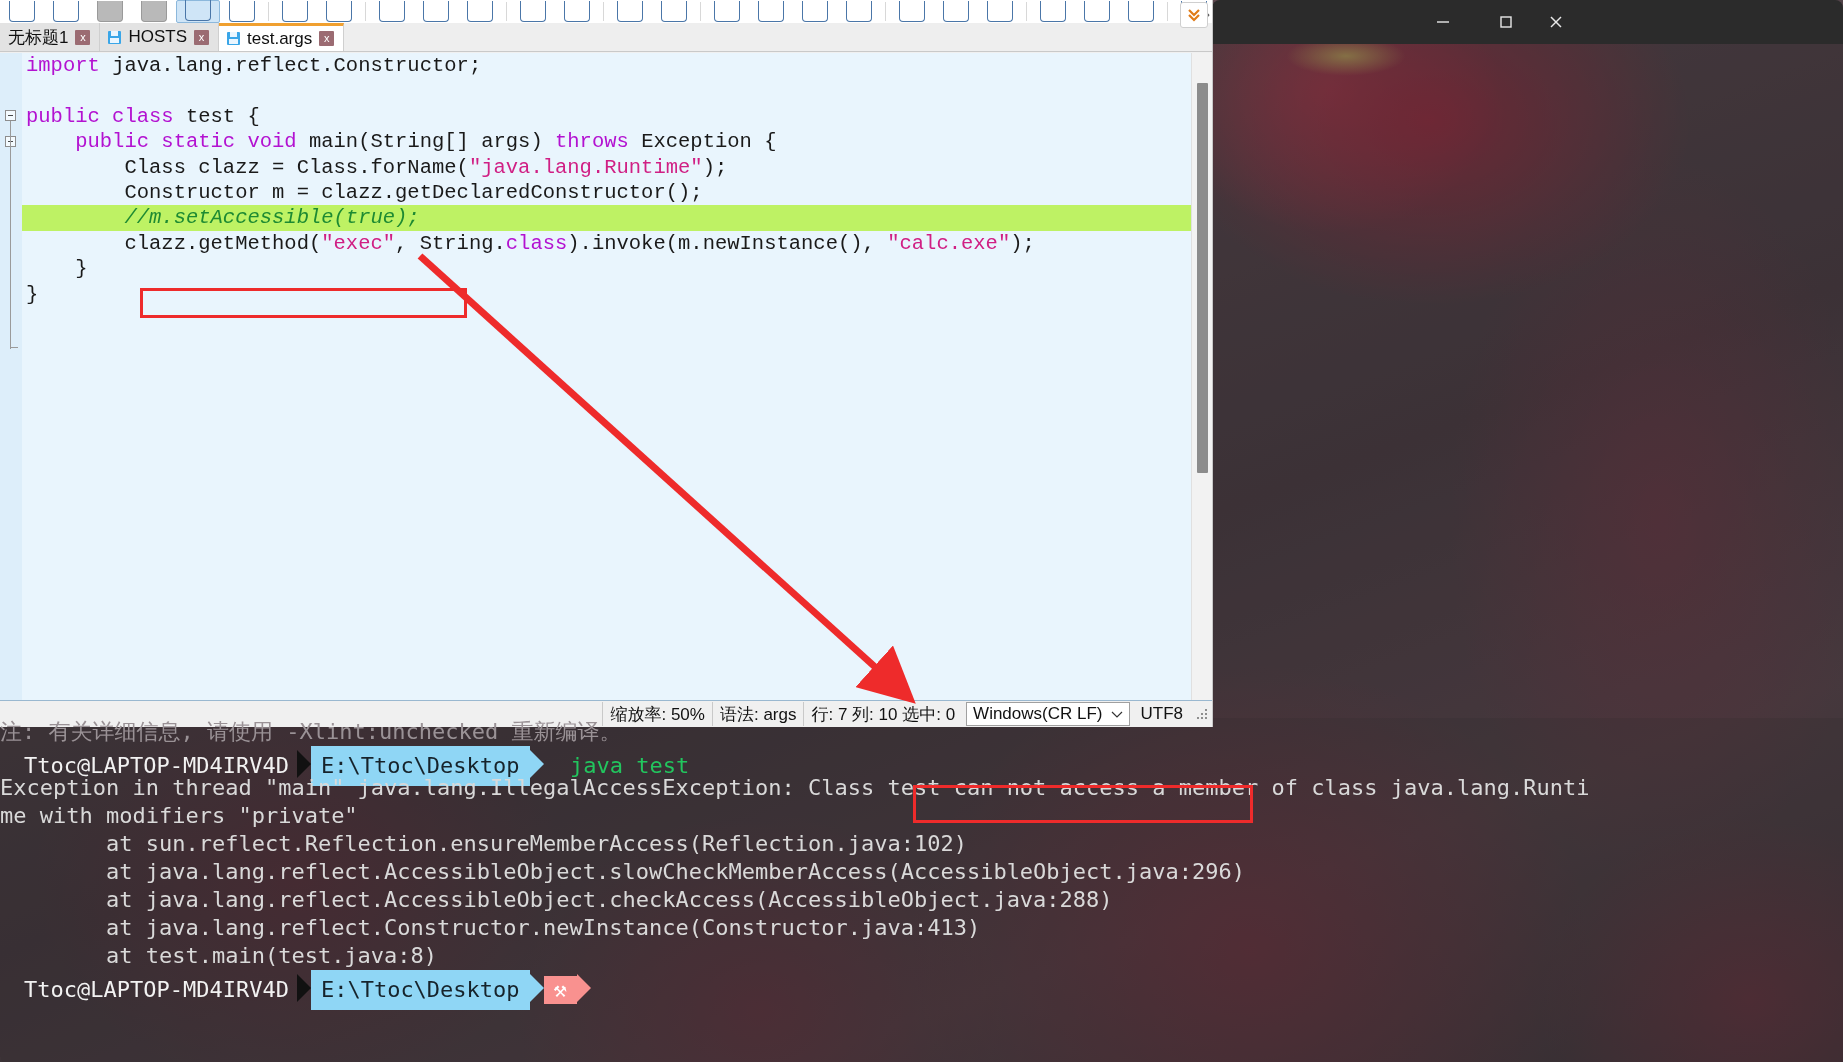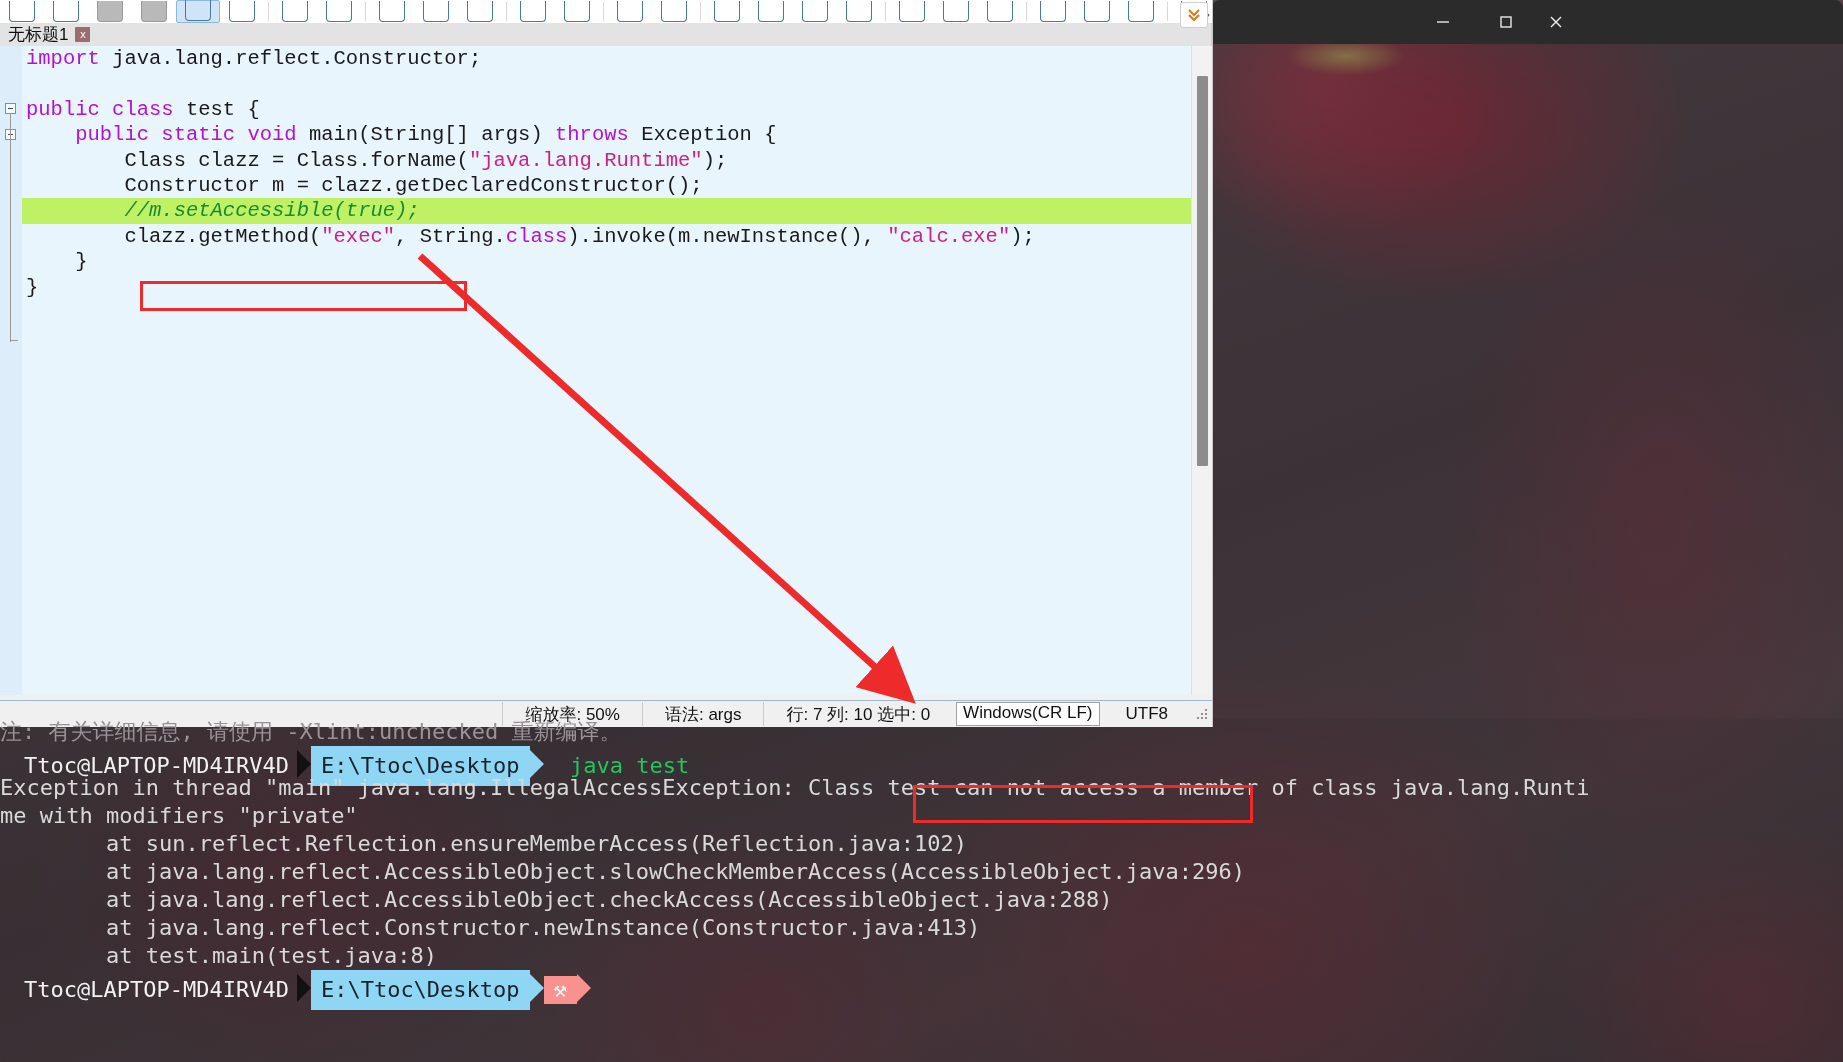--- a/index.html
+++ b/index.html
@@ -91,21 +91,21 @@
   .tb-glyph.solid{background:#b9b9b9;border-color:#9a9a9a;}
   .tb-glyph.plain{border-color:#4a76a8;}
   #tb-overflow{
     position:absolute;right:2px;bottom:1px;color:#555;font-size:15px;
   }
 
   
   #tabbar{
     position:absolute;left:0;top:23px;width:1212px;height:28px;
     background:#eeeeee;border-bottom:1px solid #c9c9c9;
-    display:flex;align-items:stretch;flex-direction:column;
+    display:flex;align-items:stretch;
   }
   .tab{
     display:flex;align-items:center;gap:7px;
     padding:0 9px 0 8px;
     font-size:17px;color:#101010;
     background:#e3e3e3;
     border-right:1px solid #cfcfcf;
     cursor:default;white-space:nowrap;
   }
   .tab.active{background:#ffffff;border-top:3px solid #f0a030;padding-top:0;}
@@ -120,21 +120,21 @@
     border-radius:1px;
   }
   #tab-overflow-btn{
     position:absolute;right:4px;top:2px;width:26px;height:24px;
     background:#fff;border:1px solid #cfcfcf;border-radius:3px;
     display:flex;align-items:center;justify-content:center;
   }
 
   
   #code-area{
-    position:absolute;left:0;top:46px;width:1212px;height:649px;
+    position:absolute;left:0;top:53px;width:1212px;height:649px;
     background:#e9f5fd;
     overflow:hidden;
   }
   #fold-gutter{
     position:absolute;left:0;top:0;width:22px;height:649px;background:#ddeefa;
   }
   #code-text{
     position:absolute;left:22px;top:0;right:0;bottom:0;
     font-family:"Liberation Mono","DejaVu Sans Mono",monospace;
     font-size:20.5px;line-height:25.4px;
@@ -167,24 +167,24 @@
     position:absolute;right:4px;top:30px;width:11px;height:390px;background:#8c8c8c;border-radius:1px;
   }
 
   
   #statusbar{
     position:absolute;left:0;top:700px;width:1212px;height:26px;
     background:#f0f0f0;border-top:1px solid #9ab8d0;
     display:flex;align-items:center;justify-content:flex-end;
     font-size:17px;color:#111;
   }
-  .sb-cell{padding:0 22px;border-left:1px solid #c9c9c9;height:24px;display:flex;align-items:center;white-space:nowrap;}
+  .sb-cell{padding:0 7px;border-left:1px solid #c9c9c9;height:24px;display:flex;align-items:center;white-space:nowrap;}
   #sb-eol{
     display:flex;align-items:center;gap:8px;
-    background:#fff;border:1px solid #a0a0a0;height:22px;padding:0 6px;margin:0 4px;flex-direction:column;
+    background:#fff;border:1px solid #a0a0a0;height:22px;padding:0 6px;margin:0 4px;
   }
   #sb-grip{width:12px;height:12px;margin-left:6px;margin-right:4px;
     background:
       radial-gradient(circle 1.2px at 2px 10px,#8e8e8e 99%,transparent),
       radial-gradient(circle 1.2px at 6px 10px,#8e8e8e 99%,transparent),
       radial-gradient(circle 1.2px at 10px 10px,#8e8e8e 99%,transparent),
       radial-gradient(circle 1.2px at 6px 6px,#8e8e8e 99%,transparent),
       radial-gradient(circle 1.2px at 10px 6px,#8e8e8e 99%,transparent),
       radial-gradient(circle 1.2px at 10px 2px,#8e8e8e 99%,transparent);
   }

